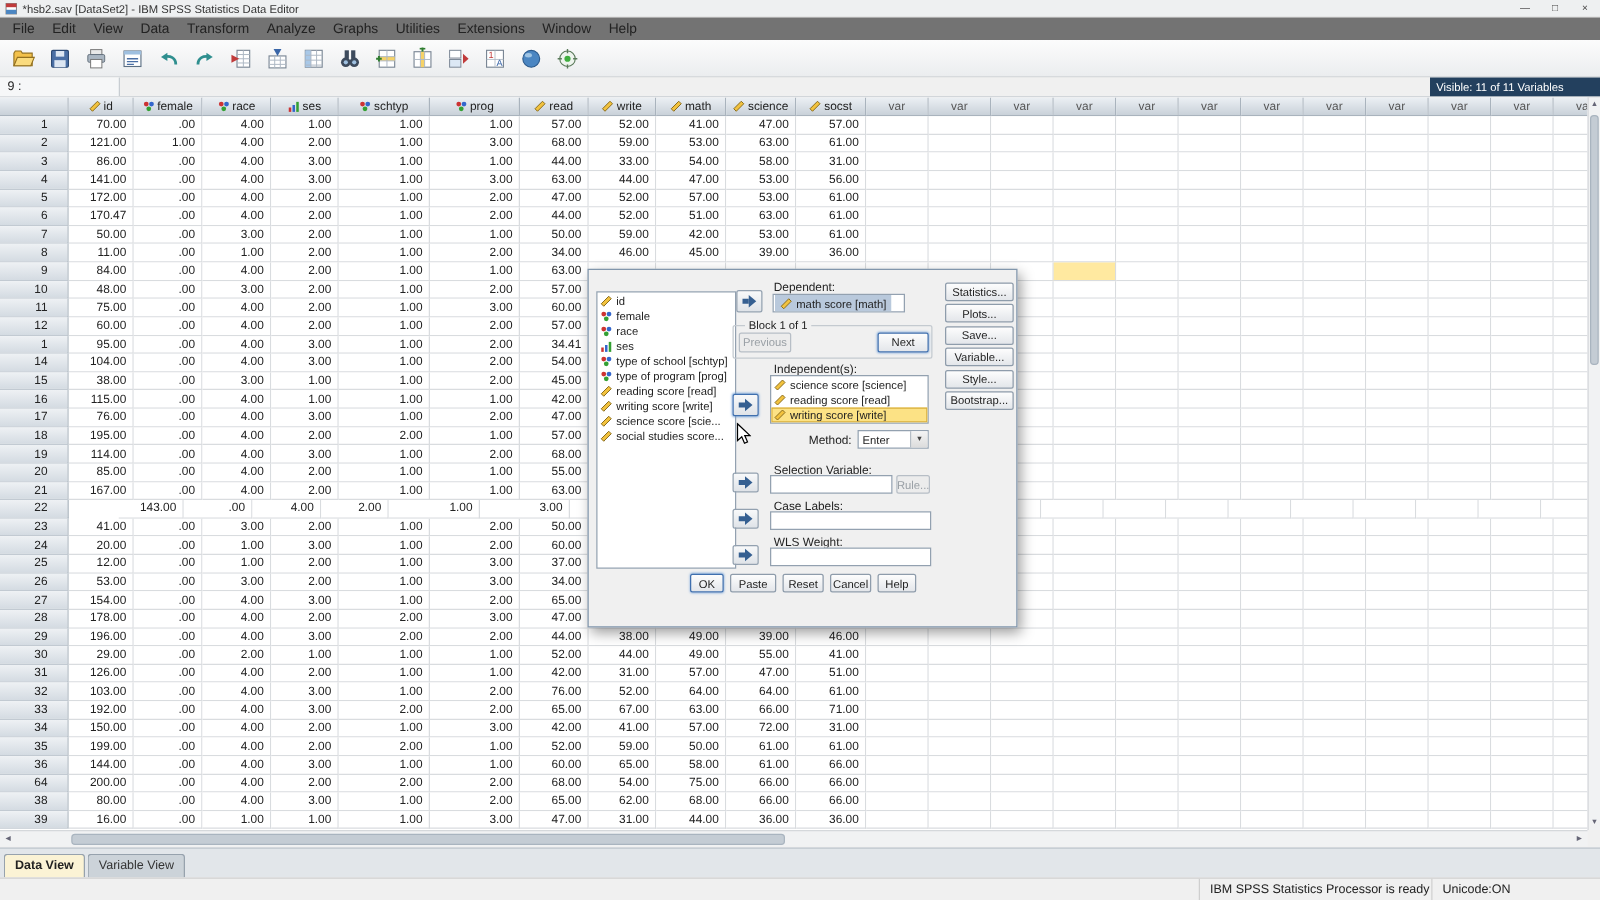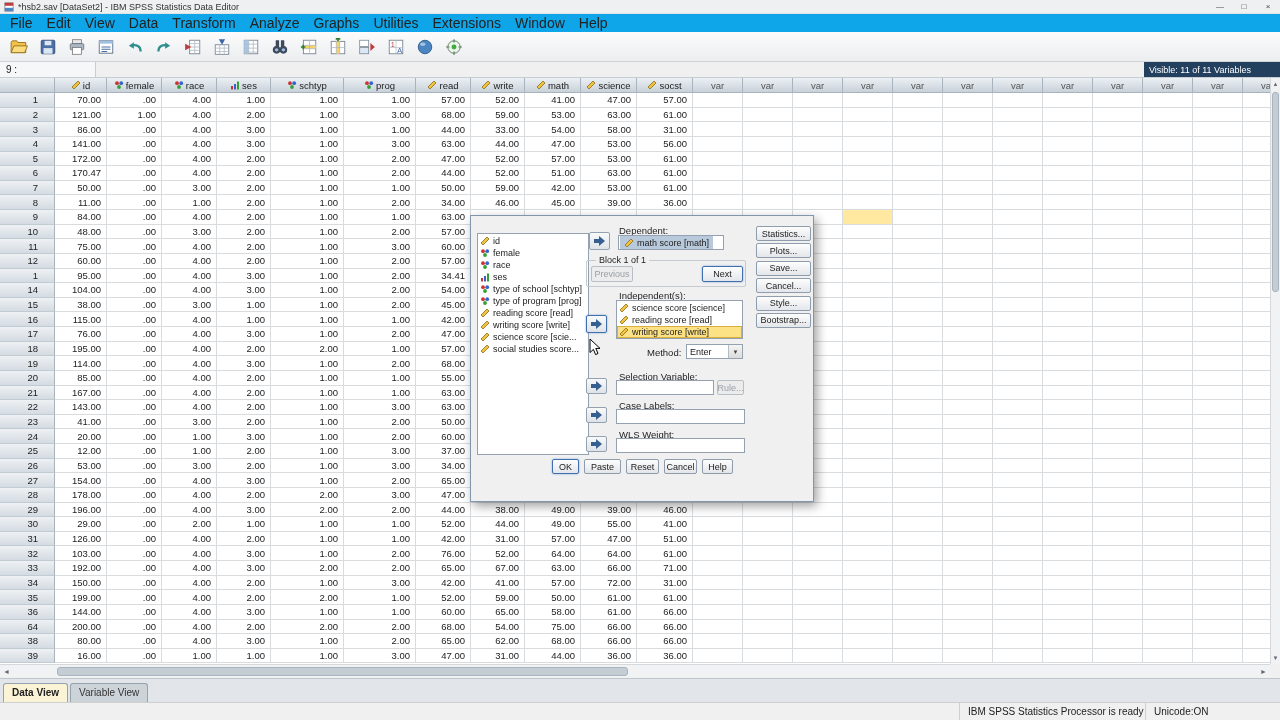--- a/index.html
+++ b/index.html
@@ -6,22 +6,22 @@
   body{width:1280px;height:720px;position:relative;overflow:hidden;background:#f0f0f0;
        font-family:"Liberation Sans",sans-serif;color:#222;-webkit-user-select:none}
 
   
   .titlebar{position:absolute;top:0;left:0;width:1280px;height:14px;background:#eef0f1;
             border-bottom:1px solid #e2e2e2;display:flex;align-items:center;gap:4px;
             font-size:9px;color:#333;padding-left:4px;box-sizing:border-box}
   .win-btns{margin-left:auto;display:flex;height:100%}
   .win-btn{width:24px;height:100%;display:flex;align-items:center;justify-content:center;
            font-size:8px;color:#444}
-  .menubar{position:absolute;top:14px;left:0;width:1280px;height:18px;background:#0ea5e9;
-           display:flex;align-items:center;font-size:14px;padding-left:3px;box-sizing:border-box}
+  .menubar{position:absolute;top:14px;left:0;width:1280px;height:18px;background:#737373;
+           display:flex;align-items:center;font-size:11px;padding-left:3px;box-sizing:border-box}
   .menu-item{padding:1px 7px;white-space:nowrap}
   .toolbar{position:absolute;top:32px;left:0;width:1280px;height:30px;
            background:linear-gradient(#fcfcfc,#ebedef);border-bottom:1px solid #d0d3d6;
            display:flex;align-items:center;gap:4px;padding-left:6px;box-sizing:border-box}
   .tb-btn{width:25px;height:25px;display:flex;align-items:center;justify-content:center;border-radius:2px}
   .cellrefbar{position:absolute;top:62px;left:0;width:1280px;height:16px;background:#f0f0f0;
               border-bottom:1px solid #c8cdd2;display:flex;align-items:stretch;font-size:10px;box-sizing:border-box}
   .cellref-box{width:96px;border-right:1px solid #c8cdd2;background:#f6f7f8;display:flex;
                align-items:center;padding-left:6px;box-sizing:border-box}
   .cellref-mid{flex:1}
@@ -933,21 +933,21 @@
         <div class="d-cell" style="width: 50px;"></div>
         <div class="d-cell" style="width: 50px;"></div>
         <div class="d-cell" style="width: 50px;"></div>
         <div class="d-cell" style="width: 50px;"></div>
         <div class="d-cell" style="width: 50px;"></div>
         <div class="d-cell" style="width: 50px;"></div>
         <div class="d-cell" style="width: 50px;"></div>
       </div>
       <div class="grid-row">
         <div class="rn-cell">22</div>
-        <div class="d-cell" style="width: 52px;">143.00</div>
+        <div class="d-cell" style="width: 52px; margin-left: 40px;">143.00</div>
         <div class="d-cell" style="width: 55px;">.00</div>
         <div class="d-cell" style="width: 55px;">4.00</div>
         <div class="d-cell" style="width: 54px;">2.00</div>
         <div class="d-cell" style="width: 73px;">1.00</div>
         <div class="d-cell" style="width: 72px;">3.00</div>
         <div class="d-cell" style="width: 55px;">63.00</div>
         <div class="d-cell" style="width: 54px;"></div>
         <div class="d-cell" style="width: 56px;"></div>
         <div class="d-cell" style="width: 56px;"></div>
         <div class="d-cell" style="width: 56px;"></div>
@@ -1616,21 +1616,21 @@
           <span class="arr-tail"></span>
           <span class="arr-head"></span>
         </span>
     </div>
     <div class="dlg-field" style="left:145px;top:222px;width:129px"></div>
 
     <div class="side-btns">
         <div class="dlg-btn">Statistics...</div>
         <div class="dlg-btn">Plots...</div>
         <div class="dlg-btn">Save...</div>
-        <div class="dlg-btn">Cancel...</div>
+        <div class="dlg-btn">Variable...</div>
         <div class="dlg-btn">Style...</div>
         <div class="dlg-btn">Bootstrap...</div>
       </div>
     <div class="bottom-btns">
         <div class="dlg-btn focus" style="width: 27px;">OK</div>
         <div class="dlg-btn" style="width: 37px;">Paste</div>
         <div class="dlg-btn" style="width: 33px;">Reset</div>
         <div class="dlg-btn" style="width: 33px;">Cancel</div>
         <div class="dlg-btn" style="width: 31px;">Help</div>
       </div>

